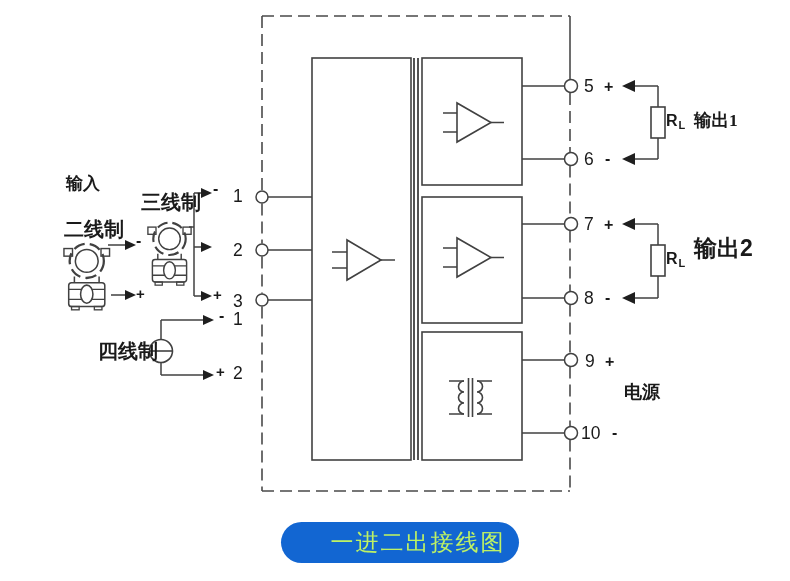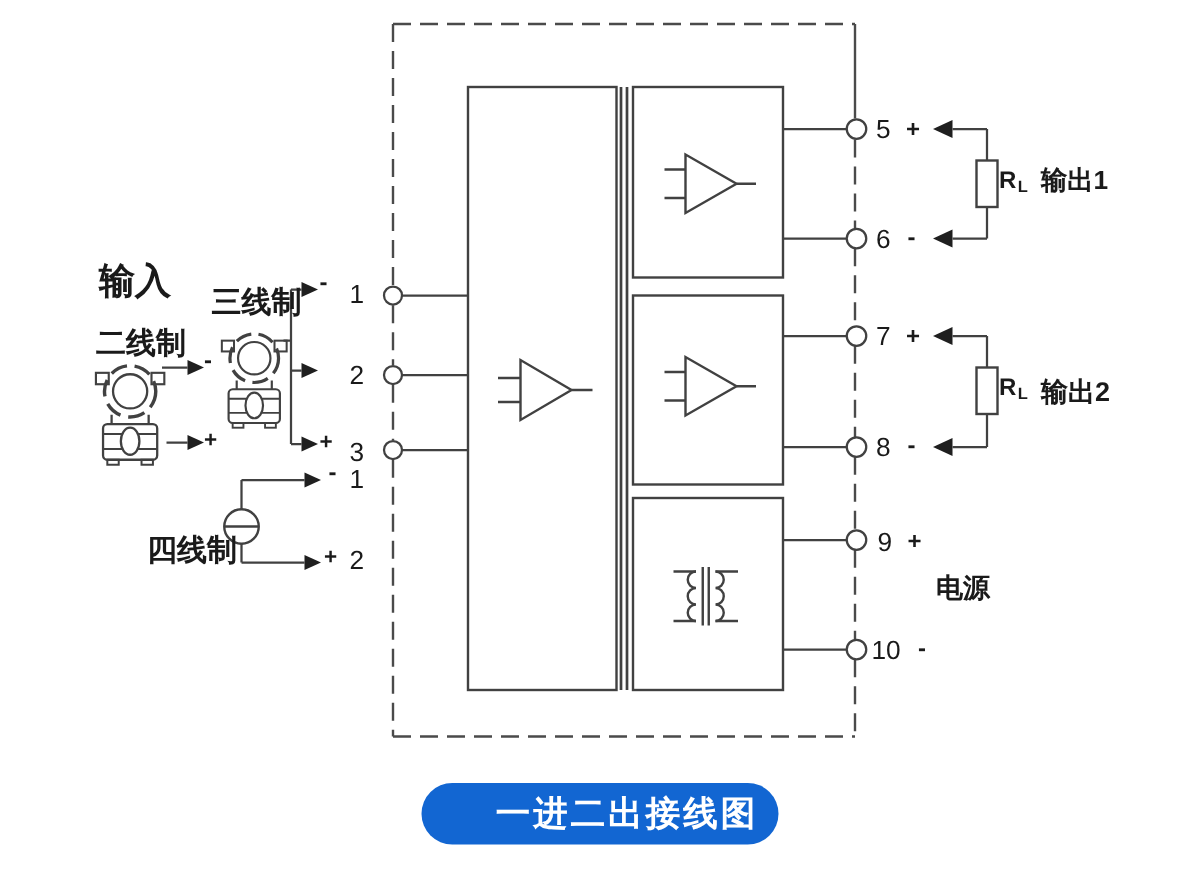--- a/index.html
+++ b/index.html
@@ -12,21 +12,21 @@
   .zh{font-weight:700;font-size:20px;}
   .num{font-size:17.5px;font-weight:500;}
   .pol{font-size:16px;font-weight:700;}
   .rsub{font-size:11px;font-weight:700;position:relative;top:3px;margin-left:1px;}
   .rmain{font-size:16px;font-weight:700;}
   .title-btn{
     position:absolute;left:281px;top:522px;width:238px;height:41px;
     background:#1266d2;border-radius:21px;border:none;
     display:flex;align-items:center;justify-content:center;cursor:pointer;
   }
-  .title-btn span{color:#ffffff;font-size:23px;font-weight:700;letter-spacing:2px;margin-left:36px;}
+  .title-btn span{color:#bef264;font-size:23px;font-weight:400;letter-spacing:2px;margin-left:36px;}
 </style>
 </head>
 <body>
 
 <div class="stage">
 
   <svg width="790" height="581" viewBox="0 0 790 581">
     <defs>
       <g id="transmitter" stroke="#414141" fill="none">
         <rect x="1" y="9" width="9" height="8" stroke-width="1.5"></rect>
@@ -137,24 +137,24 @@
     </g>
 
     <polygon points="622,224 635,218 635,230" fill="#1f1f1f"></polygon>
     <polygon points="622,298 635,292 635,304" fill="#1f1f1f"></polygon>
     <g stroke="#414141" stroke-width="1.5" fill="none">
       <path d="M635,224 H658 M658,224 V245 M658,276 V298 M635,298 H658"></path>
       <rect x="651" y="245" width="14" height="31" fill="#ffffff" stroke-width="1.6"></rect>
     </g>
   </svg>
 
-  <div class="lbl zh" style="left:66px;top:175px;font-size:24px;">输入</div>
+  <div class="lbl zh" style="left:66px;top:175px;font-size:17px;">输入</div>
   <div class="lbl zh" style="left:64px;top:218px;">二线制</div>
   <div class="lbl zh" style="left:141px;top:191px;">三线制</div>
-  <div class="lbl zh" style="left:98px;top:340px;margin-top:16px;">四线制</div>
+  <div class="lbl zh" style="left:98px;top:340px;">四线制</div>
 
   <div class="lbl pol" style="left:136px;top:232px;">-</div>
   <div class="lbl pol" style="left:136px;top:286px;font-size:15px;">+</div>
   <div class="lbl pol" style="left:213px;top:180px;">-</div>
   <div class="lbl pol" style="left:213px;top:287px;font-size:15px;">+</div>
 
   <div class="lbl pol" style="left:219px;top:307px;">-</div>
   <div class="lbl num" style="left:233px;top:310px;">1</div>
   <div class="lbl pol" style="left:216px;top:364px;font-size:15px;">+</div>
   <div class="lbl num" style="left:233px;top:364px;">2</div>
@@ -170,21 +170,21 @@
   <div class="lbl num" style="left:584px;top:215px;">7</div>
   <div class="lbl pol" style="left:604px;top:216px;">+</div>
   <div class="lbl num" style="left:584px;top:289px;">8</div>
   <div class="lbl pol" style="left:605px;top:289px;">-</div>
   <div class="lbl num" style="left:585px;top:352px;">9</div>
   <div class="lbl pol" style="left:605px;top:353px;">+</div>
   <div class="lbl num" style="left:581px;top:424px;text-align:right;">10</div>
   <div class="lbl pol" style="left:612px;top:424px;">-</div>
 
   <div class="lbl" style="left:666px;top:112px;"><span class="rmain">R</span><span class="rsub">L</span></div>
-  <div class="lbl zh" style="left:694px;top:111px;font-size:17.5px;">输出1</div>
+  <div class="lbl zh" style="left:694px;top:111px;font-size:17.5px;font-family:Liberation Serif, serif;">输出1</div>
   <div class="lbl" style="left:666px;top:250px;"><span class="rmain">R</span><span class="rsub">L</span></div>
-  <div class="lbl zh" style="left:694px;top:252px;font-size:18px;">输出2</div>
+  <div class="lbl zh" style="left:694px;top:236px;font-size:23px;">输出2</div>
   <div class="lbl zh" style="left:624px;top:383px;font-size:18px;">电源</div>
 
   <button class="title-btn">
     <span>一进二出接线图</span>
   </button>
 </div>
 
 </body></html>

